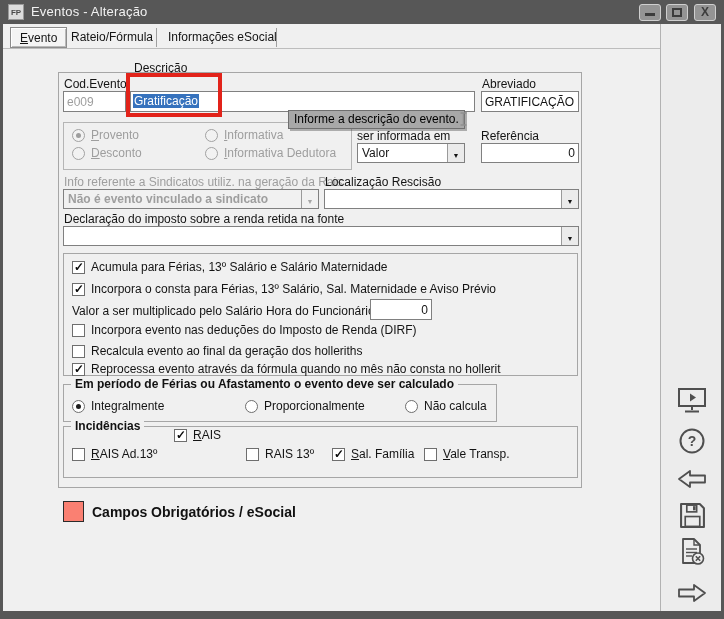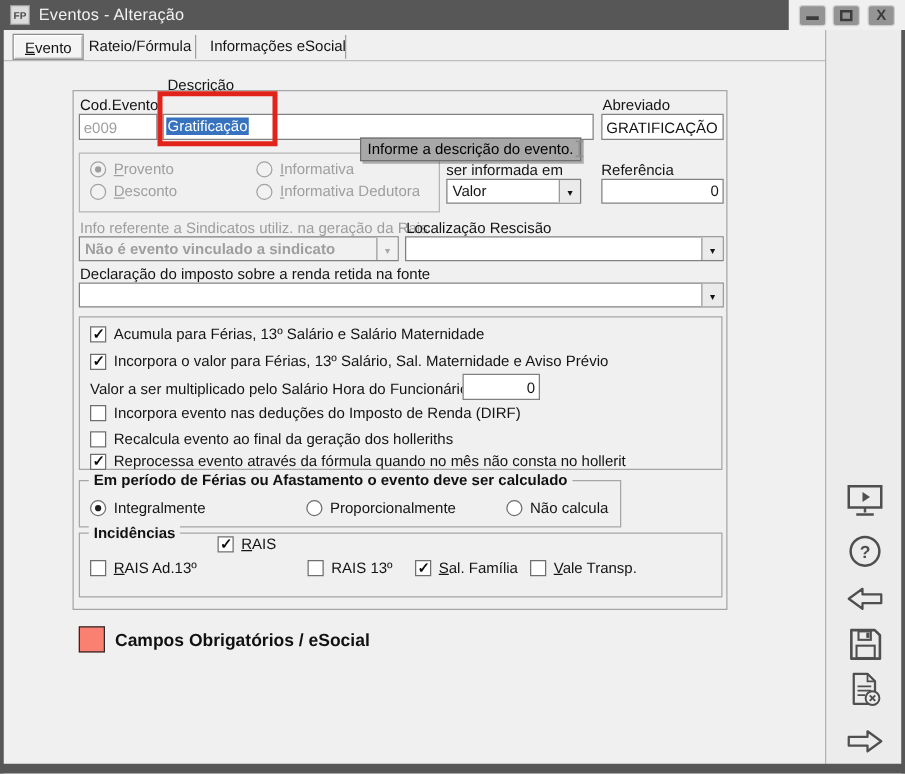--- a/index.html
+++ b/index.html
@@ -1,19 +1,19 @@
 <!DOCTYPE html>
 <html><head>
 <meta charset="utf-8">
 <style>
   * { margin:0; padding:0; box-sizing:border-box; }
   body { font-family:"Liberation Sans", sans-serif; background:#c8c8c8; }
   .window { position:relative; width:724px; height:619px; background:#f0f0f0; overflow:hidden; }
   .frame { position:absolute; background:#575757; z-index:30; }
-  .titlebar { position:absolute; left:0; top:0; width:631px; height:24px; background:#575757; z-index:31; }
+  .titlebar { position:absolute; left:0; top:0; width:724px; height:24px; background:#575757; z-index:31; }
   .badge { position:absolute; left:8px; top:4px; width:16px; height:16px; background:#dcdcdc; border:1px solid #9a9a9a; font-size:8px; font-weight:bold; color:#4a4a4a; text-align:center; line-height:15px; }
   .wtitle { position:absolute; left:31px; top:4px; font-size:13px; color:#f2f2f2; letter-spacing:.2px; }
   .winbtn { position:absolute; top:4px; width:22px; height:17px; background:#949494; border:1px solid #cfcfcf; border-radius:3px; cursor:pointer; }
   .winbtn .g { position:absolute; color:#3c3c3c; font-weight:bold; }
   .g-min { left:5px; top:8px; width:10px; height:3px; background:#3c3c3c; }
   .g-max { left:5px; top:3px; width:10px; height:9px; border:2px solid #3c3c3c; }
   .g-x { left:0; top:0; width:100%; text-align:center; font-size:12px; line-height:15px; }
 
   .tab { position:absolute; top:27px; height:21px; font-size:12px; line-height:21px; padding:0 9px; color:#141414; cursor:pointer; white-space:nowrap; }
   .tab.checked { background:#f4f4f4; border:1px solid #8c8c8c; box-shadow:inset 1px 1px 0 #ffffff, inset -1px -1px 0 #b9b9b9; }
@@ -145,21 +145,21 @@
     <span class="btn"></span>
   </div>
 
   <div class="gbox" style="left:63px; top:253px; width:515px; height:123px;"></div>
   <div class="chk" style="left:72px; top:260px;">
     <span class="box checked"></span>
     <span>Acumula para Férias, 13º Salário e Salário Maternidade</span>
   </div>
   <div class="chk" style="left:72px; top:282px;">
     <span class="box checked"></span>
-    <span>Incorpora o valor para Férias, 13º Salário, Sal. Maternidade e Aviso Prévio</span>
+    <span>Incorpora o consta para Férias, 13º Salário, Sal. Maternidade e Aviso Prévio</span>
   </div>
   <span class="lbl" style="left:72px; top:304px;">Valor a ser multiplicado pelo Salário Hora do Funcionário</span>
   <input class="field num" style="left: 370px; top: 299px; width: 62px; height: 21px;" value="0">
   <div class="chk" style="left:72px; top:323px;">
     <span class="box"></span>
     <span>Incorpora evento nas deduções do Imposto de Renda (DIRF)</span>
   </div>
   <div class="chk" style="left:72px; top:344px;">
     <span class="box"></span>
     <span>Recalcula evento ao final da geração dos holleriths</span>

